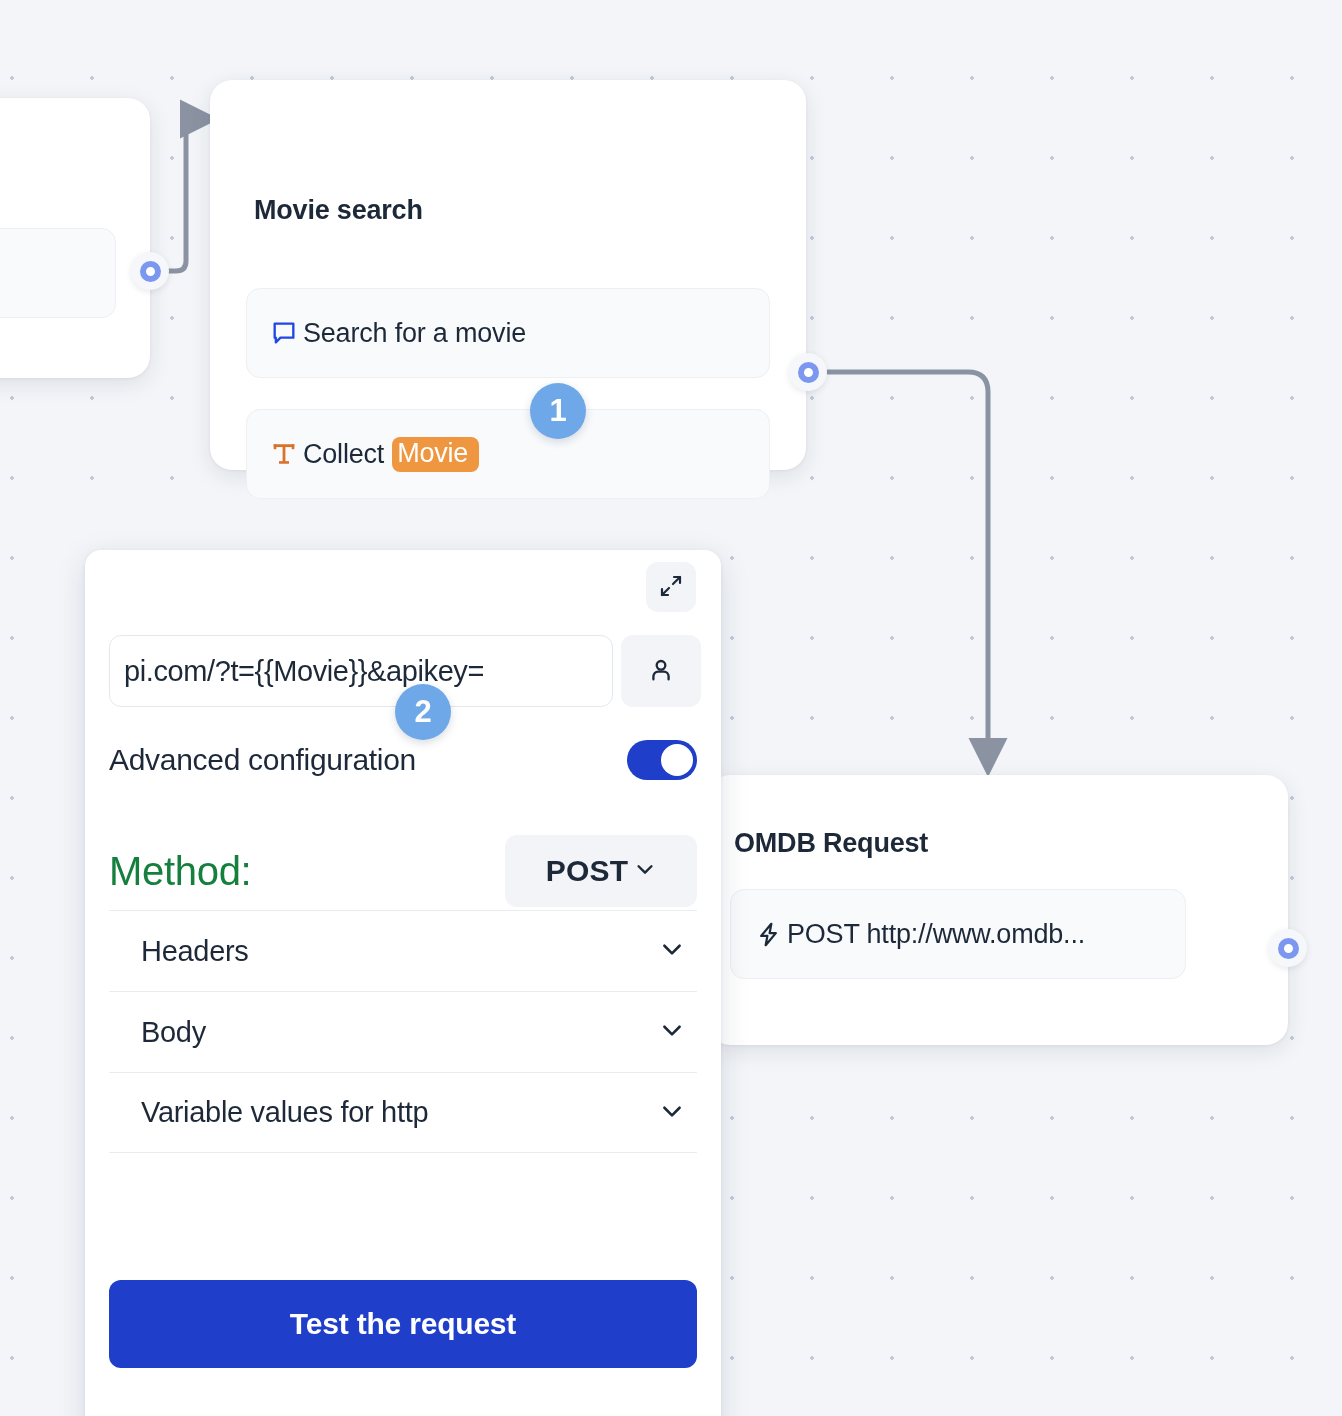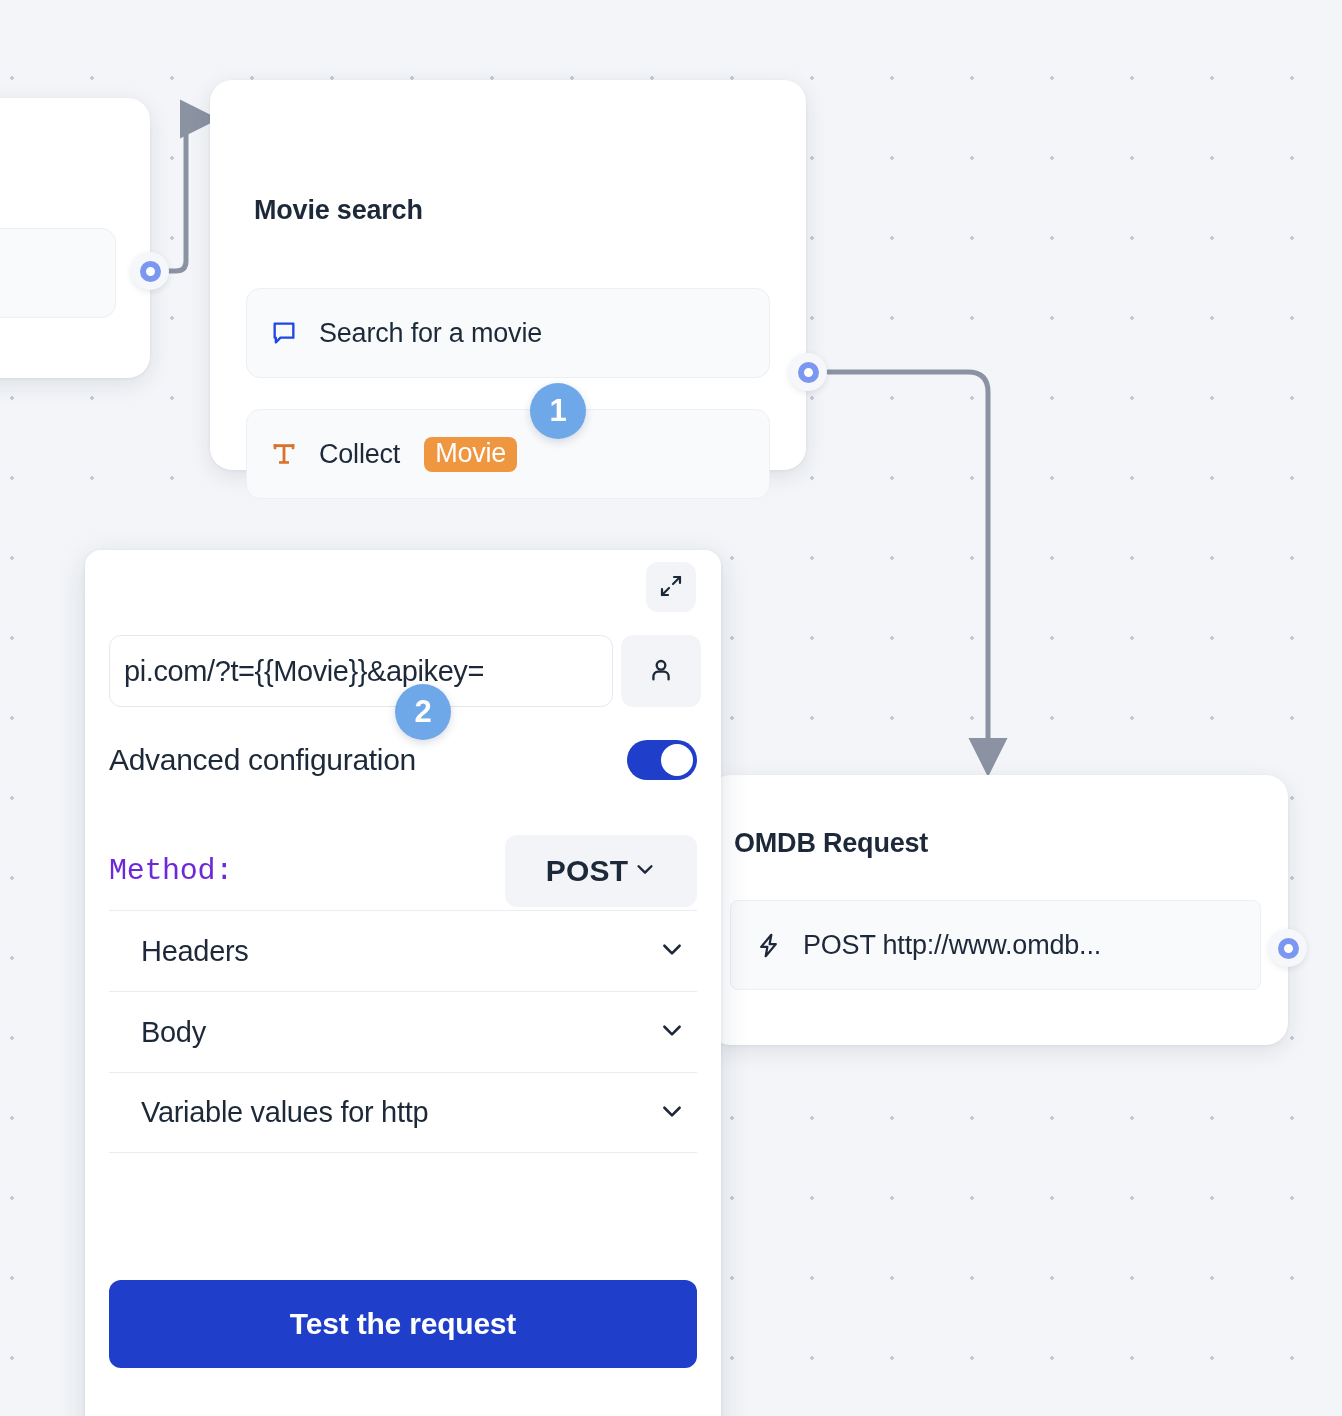--- a/index.html
+++ b/index.html
@@ -31,21 +31,21 @@
   }
   .node-title {
     font-size: 27px;
     font-weight: 700;
     color: #1d2939;
     letter-spacing: -0.2px;
   }
   .node-row {
     display: flex;
     align-items: center;
-    gap: 20px;
+    gap: 4px;
     background: #f8fafc;
     border: 1px solid #eceff4;
     border-radius: 14px;
     height: 90px;
     padding: 0 22px;
     box-sizing: border-box;
     font-size: 27px;
     color: #1d2939;
     letter-spacing: -0.2px;
   }
@@ -82,41 +82,40 @@
   }
   #node-movie .node-title { position: absolute; left: 44px; top: 130px; transform: translateY(-50%); }
   #node-movie .r1 { position: absolute; left: 36px; top: 208px; width: 524px; }
   #node-movie .r2 { position: absolute; left: 36px; top: 329px; width: 524px; }
 
   .chip {
     display: inline-block;
     background: #ee9640;
     color: #ffffff;
     border-radius: 8px;
-    padding: 3px 11px 5px 11px;
+    padding: 3px 11px 5px 5px;
     line-height: 1;
     font-size: 27px;
     margin-left: 4px;
   }
 
   
   #node-omdb {
     left: 708px;
     top: 775px;
     width: 580px;
     height: 270px;
   }
   #node-omdb .node-title { position: absolute; left: 26px; top: 68px; transform: translateY(-50%); }
   #node-omdb .omdb-row {
     position: absolute;
     left: 22px;
-    top: 125px;
-    width: 531px;
+    top: 114px;
+    width: 456px;
     height: 90px;
-    border-radius: 8px;
   }
 
   
   .port {
     position: absolute;
     width: 38px;
     height: 38px;
     border-radius: 50%;
     background: #f5f7fa;
     box-shadow: 0 2px 6px rgba(26,38,72,0.10);
@@ -246,21 +245,21 @@
   }
   .method-row {
     position: absolute;
     left: 24px;
     top: 285px;
     width: 588px;
     display: flex;
     align-items: center;
     justify-content: space-between;
   }
-  .method-label { font-size: 30px; color: #6d28d9; letter-spacing: -0.3px; font-family: Liberation Mono, monospace; }
+  .method-label { font-size: 40px; color: #15803d; letter-spacing: -0.3px; }
   .method-select {
     width: 192px;
     height: 72px;
     border-radius: 12px;
     background: #f2f4f7;
     display: flex;
     align-items: center;
     justify-content: center;
     gap: 6px;
     cursor: pointer;

